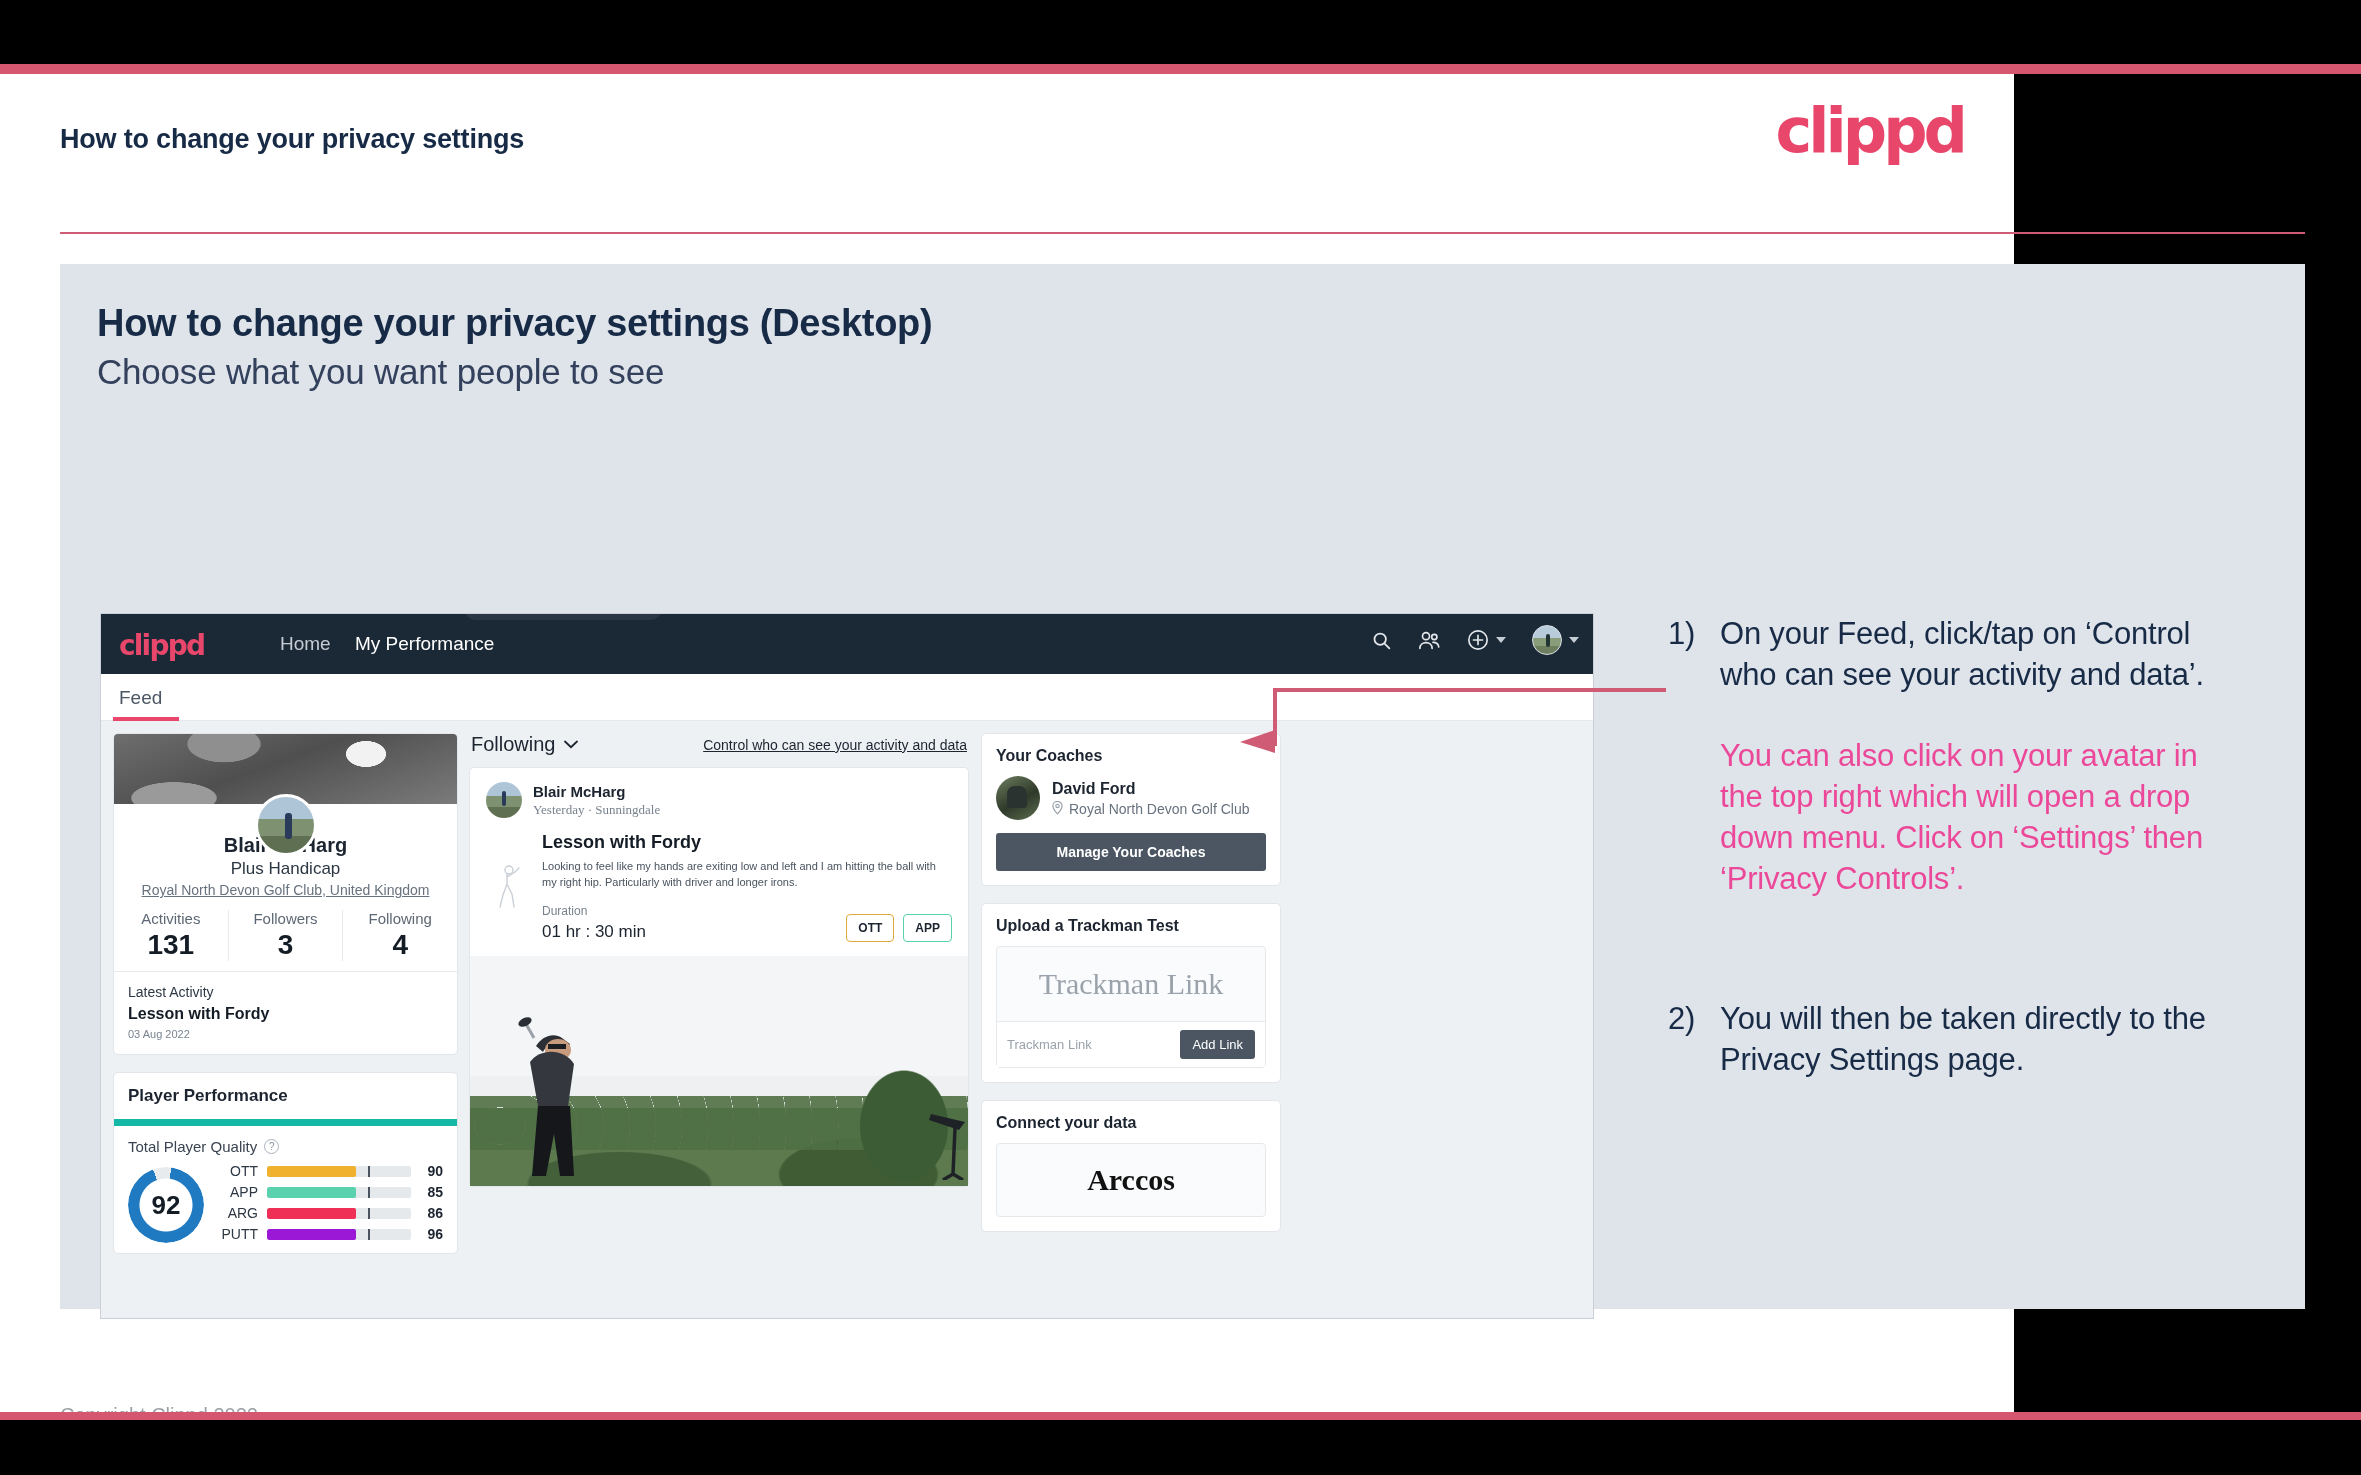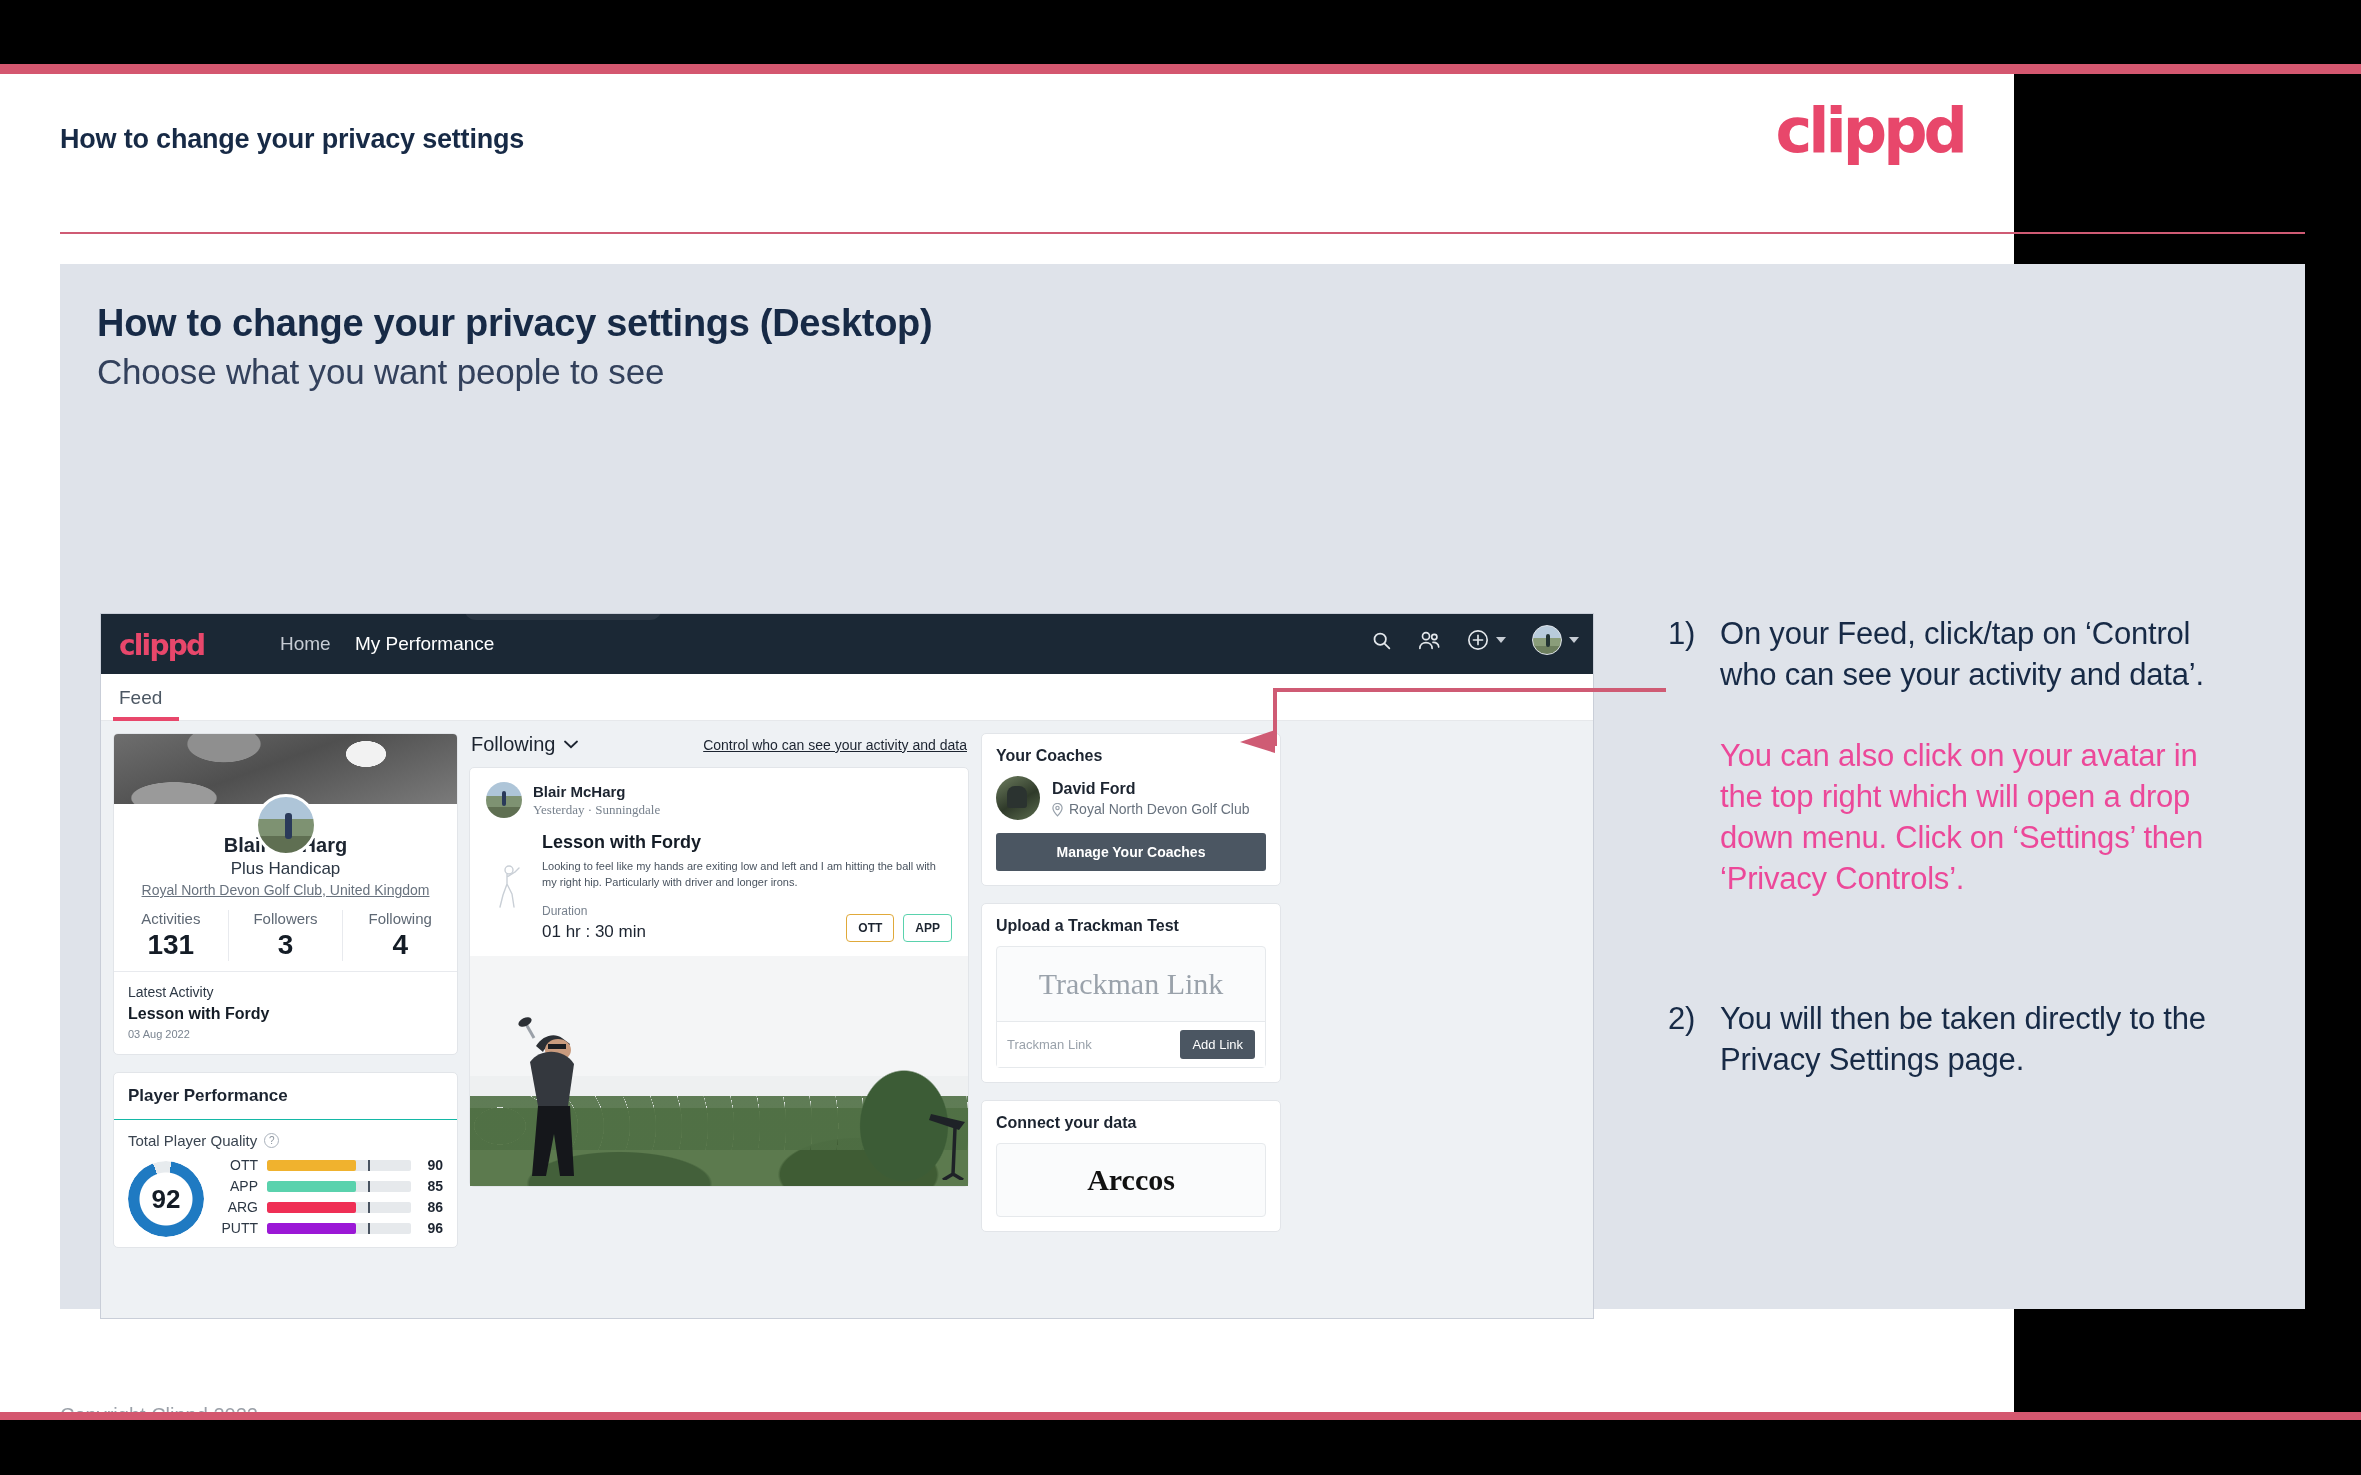--- a/index.html
+++ b/index.html
@@ -122,21 +122,21 @@
   .stats { display:flex; margin-top:12px; }
   .stat { flex:1; text-align:center; border-right:1px solid #e8eaee; }
   .stat:last-child { border-right:none; }
   .stat-label { font-size:15px; color:#5e6874; }
   .stat-value { font-size:28px; font-weight:700; color:#141c26; margin-top:2px; }
   .latest { border-top:1px solid #e8eaee; padding:12px 14px 14px; }
   .latest-h { font-size:14px; color:#2d3845; }
   .latest-t { font-size:16px; font-weight:700; color:#141c26; margin-top:5px; }
   .latest-d { font-size:11px; color:#7a8490; margin-top:5px; }
 
-  .perf-head { padding:13px 14px; border-bottom:1px solid #14b8a6; font-size:17px; font-weight:700; color:#1c2430; }
+  .perf-head { padding:13px 14px; border-bottom:7px solid #14b8a6; font-size:17px; font-weight:700; color:#1c2430; }
   .perf-body { padding:12px 14px 6px; }
   .tpq { font-size:15px; color:#3a4450; display:flex; align-items:center; gap:7px; }
   .qmark { width:15px;height:15px;border:1.5px solid #aab2bc;border-radius:50%;font-size:10px;color:#8a939d;display:flex;align-items:center;justify-content:center; }
   .perf-row-wrap { display:flex; align-items:center; margin-top:8px; gap:12px; }
   .donut { position:relative; width:76px; height:76px; flex:none; }
   .donut-ring {
     width:76px;height:76px;border-radius:50%;
     background:conic-gradient(from 8deg, #1f7ac2 0 332deg, #e7ebee 332deg 360deg);
     -webkit-mask: radial-gradient(circle, transparent 26px, #000 27px);
             mask: radial-gradient(circle, transparent 26px, #000 27px);
@@ -192,21 +192,21 @@
 
   
   .col-right { position:absolute; left:880px; top:12px; width:300px; }
   .rcard { background:#fff; border:1px solid #e2e5e9; border-radius:5px; padding:13px 14px 14px; margin-bottom:17px; }
   .rcard-title { font-size:16px; font-weight:700; color:#1c2430; }
   .coach-row { display:flex; gap:12px; align-items:center; margin-top:11px; }
   .coach-av { width:44px;height:44px;border-radius:50%;flex:none;
     background:linear-gradient(150deg,#6f7f60,#2f3a2a 55%,#5d6e50); position:relative; overflow:hidden;}
   .coach-av::after{content:"";position:absolute;left:11px;top:10px;width:20px;height:22px;background:#2b3330;border-radius:8px 8px 3px 3px;}
   .coach-name { font-size:16px; font-weight:700; color:#1c2430; }
-  .coach-club { font-size:14px; color:#68727e; margin-top:3px; display:flex; align-items:flex-end; gap:6px; }
+  .coach-club { font-size:14px; color:#68727e; margin-top:3px; display:flex; align-items:flex-start; gap:6px; }
   .btn-dark { margin-top:13px; width:100%; background:#4b5662; color:#fff;
     font-size:14px; font-weight:700; padding:11px 0; border:none; border-radius:3px; text-align:center; }
   .dropbox { margin-top:11px; border:1px solid #e6e9ec; border-radius:4px; background:#fafbfc; }
   .dropbox-inner { height:74px; display:flex; align-items:center; justify-content:center;
     font-family:"Liberation Serif", serif; font-size:30px; color:#9aa2ab; }
   .drop-foot { border-top:1px solid #e6e9ec; display:flex; align-items:center; justify-content:space-between;
     padding:8px 10px; background:#fff; }
   .drop-ph { font-size:13px; color:#9aa2ab; }
   .btn-add { background:#4b5662; color:#fff; font-size:13px; font-weight:400; padding:7px 12px; border:none; border-radius:3px; }
   .arccos { height:72px; display:flex; align-items:center; justify-content:center;

